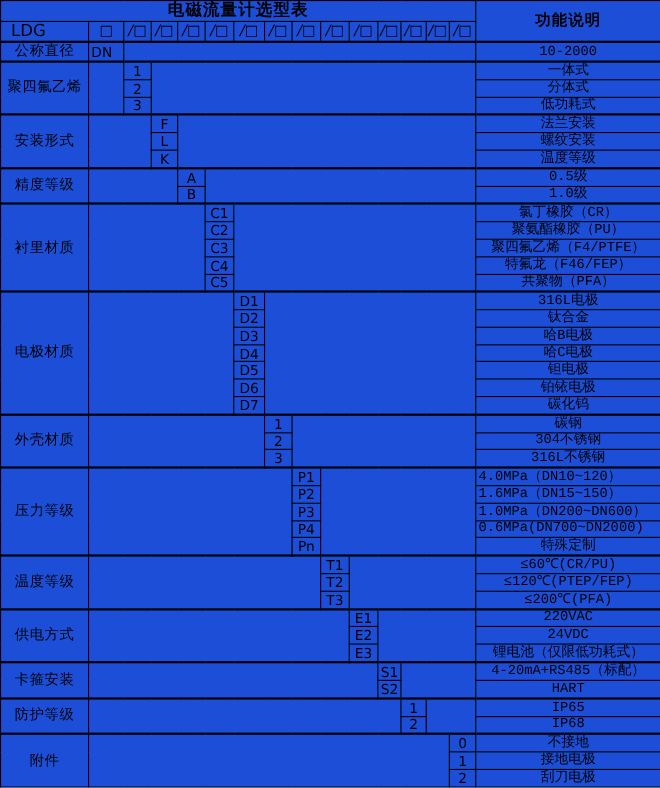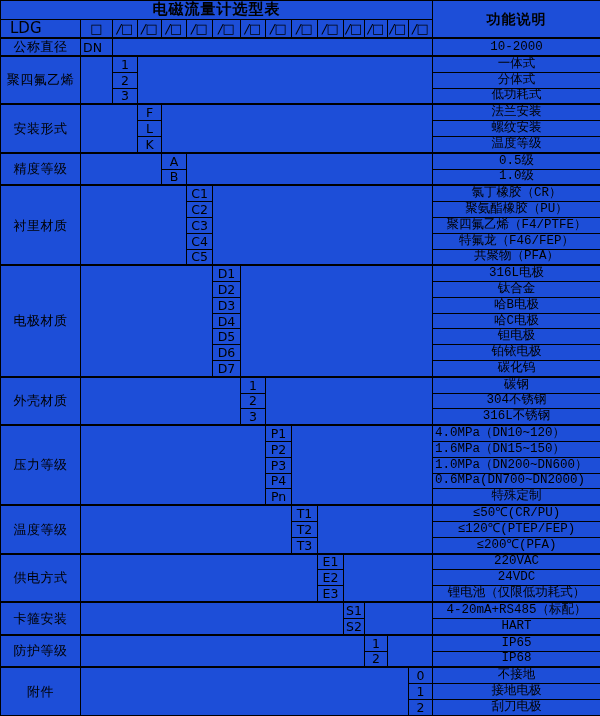--- a/index.html
+++ b/index.html
@@ -213,21 +213,21 @@
       </tr>
       <tr>
         <td class="code">Pn</td>
         <td class="desc">特殊定制</td>
       </tr>
       <tr class="group-start">
         <td class="label" rowspan="3">温度等级</td>
         <td colspan="8" rowspan="3"></td>
         <td class="code">T1</td>
         <td colspan="5" rowspan="3"></td>
-        <td class="desc">≤50℃(CR/PU)</td>
+        <td class="desc">≤60℃(CR/PU)</td>
       </tr>
       <tr>
         <td class="code">T2</td>
         <td class="desc">≤120℃(PTEP/FEP)</td>
       </tr>
       <tr>
         <td class="code">T3</td>
         <td class="desc">≤200℃(PFA)</td>
       </tr>
       <tr class="group-start">

